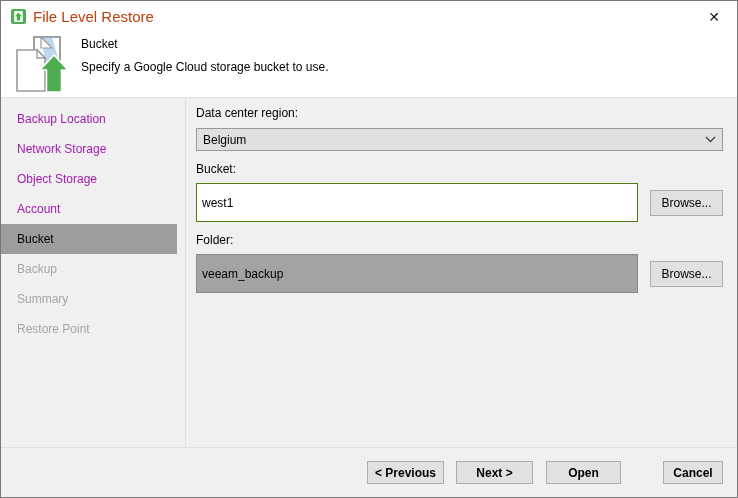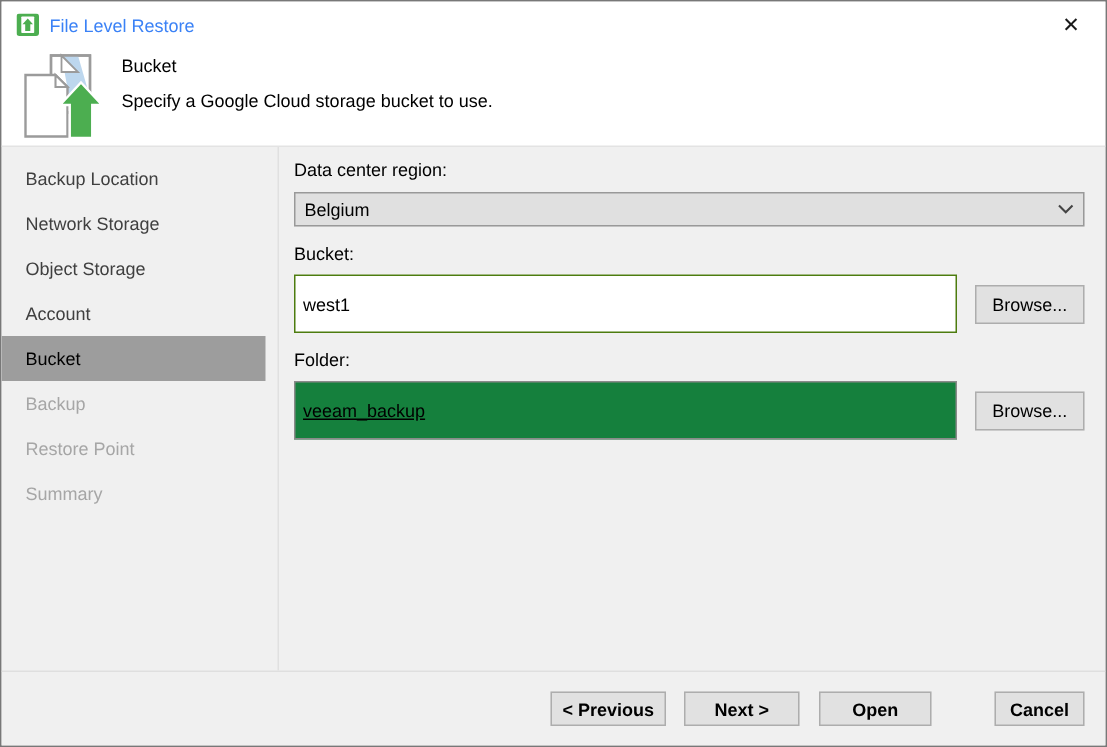--- a/index.html
+++ b/index.html
@@ -14,21 +14,21 @@
     overflow: hidden;
   }
 
   
   .titlebar {
     height: 31px; background: #ffffff;
     display: flex; align-items: center;
     padding: 0 10px;
   }
   .titlebar .app-icon { width: 15px; height: 15px; margin-right: 7px; flex: 0 0 auto; }
-  .titlebar .title-text { flex: 1 1 auto; font-size: 12px; color: #3b82f6; }
+  .titlebar .title-text { flex: 1 1 auto; font-size: 15px; color: #c2410c; }
   .close-btn {
     width: 26px; height: 22px;
     display: flex; align-items: center; justify-content: center;
     font-size: 14px; color: #1a1a1a; cursor: default;
     font-family: "DejaVu Sans", sans-serif; font-weight: 400;
   }
 
   
   .header {
     height: 66px; background: #ffffff;
@@ -45,21 +45,21 @@
   .body { display: flex; height: 349px; background: #f0f0f0; }
 
   .sidebar {
     width: 185px; flex: 0 0 185px;
     border-right: 1px solid #e0e0e0;
     padding-top: 6px;
   }
   .step {
     height: 30px; line-height: 30px;
     padding-left: 16px; width: 176px;
-    color: #404040; cursor: default;
+    color: #a21caf; cursor: default;
     white-space: nowrap;
   }
   .step.current { background: #9d9d9d; color: #000; }
   .step.upcoming { color: #a6a6a6; }
 
   .content { flex: 1 1 auto; padding: 8px 14px 0 10px; }
   .field-label { height: 16px; margin-bottom: 6px; color: #000; }
   .field-label.tight { margin-top: 11px; margin-bottom: 5px; }
 
   .combobox {
@@ -72,21 +72,21 @@
   .combobox svg { flex: 0 0 auto; }
 
   .input-row { display: flex; align-items: center; }
   .text-input {
     flex: 0 0 442px; width: 442px; height: 39px;
     border: 1px solid #4d7c0f; background: #ffffff;
     font-family: "Liberation Sans", "DejaVu Sans", sans-serif;
     font-size: 12px; color: #000; padding: 0 5px;
     outline: none;
   }
-  .text-input.readonly { background: #15803d; border-color: #8a8a8a; text-decoration: underline; }
+  .text-input.readonly { background: #a3a3a3; border-color: #8a8a8a; }
   .browse-btn {
     margin-left: auto; width: 73px; height: 26px;
     background: #e1e1e1; border: 1px solid #adadad;
     font-family: "Liberation Sans", "DejaVu Sans", sans-serif;
     font-size: 12px; color: #000; cursor: default;
   }
 
   
   .footer {
     height: 50px; background: #f0f0f0;
@@ -140,22 +140,22 @@
 
   <div class="body">
 
     <div class="sidebar">
       <div class="step done">Backup Location</div>
       <div class="step done">Network Storage</div>
       <div class="step done">Object Storage</div>
       <div class="step done">Account</div>
       <div class="step current">Bucket</div>
       <div class="step upcoming">Backup</div>
+      <div class="step upcoming">Summary</div>
       <div class="step upcoming">Restore Point</div>
-      <div class="step upcoming">Summary</div>
     </div>
 
     <div class="content">
 
       <div class="field-label">Data center region:</div>
       <div class="combobox">
         <span class="combo-value">Belgium</span>
         <svg width="11" height="7" viewBox="0 0 11 7">
           <polyline points="1,1 5.5,5.5 10,1" fill="none" stroke="#444444" stroke-width="1.4"></polyline>
         </svg>

